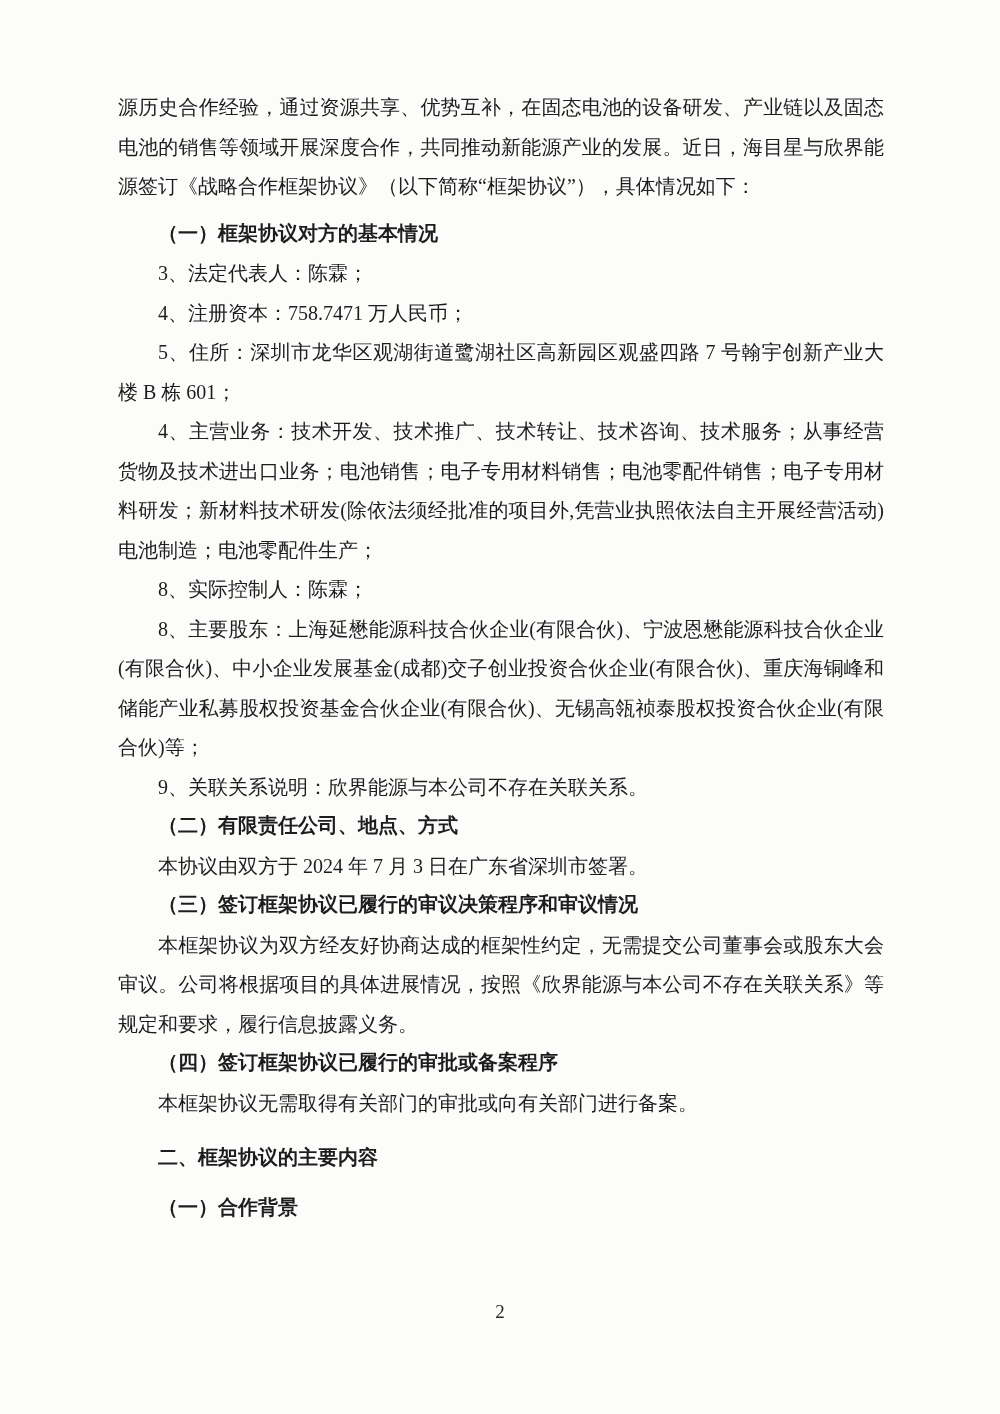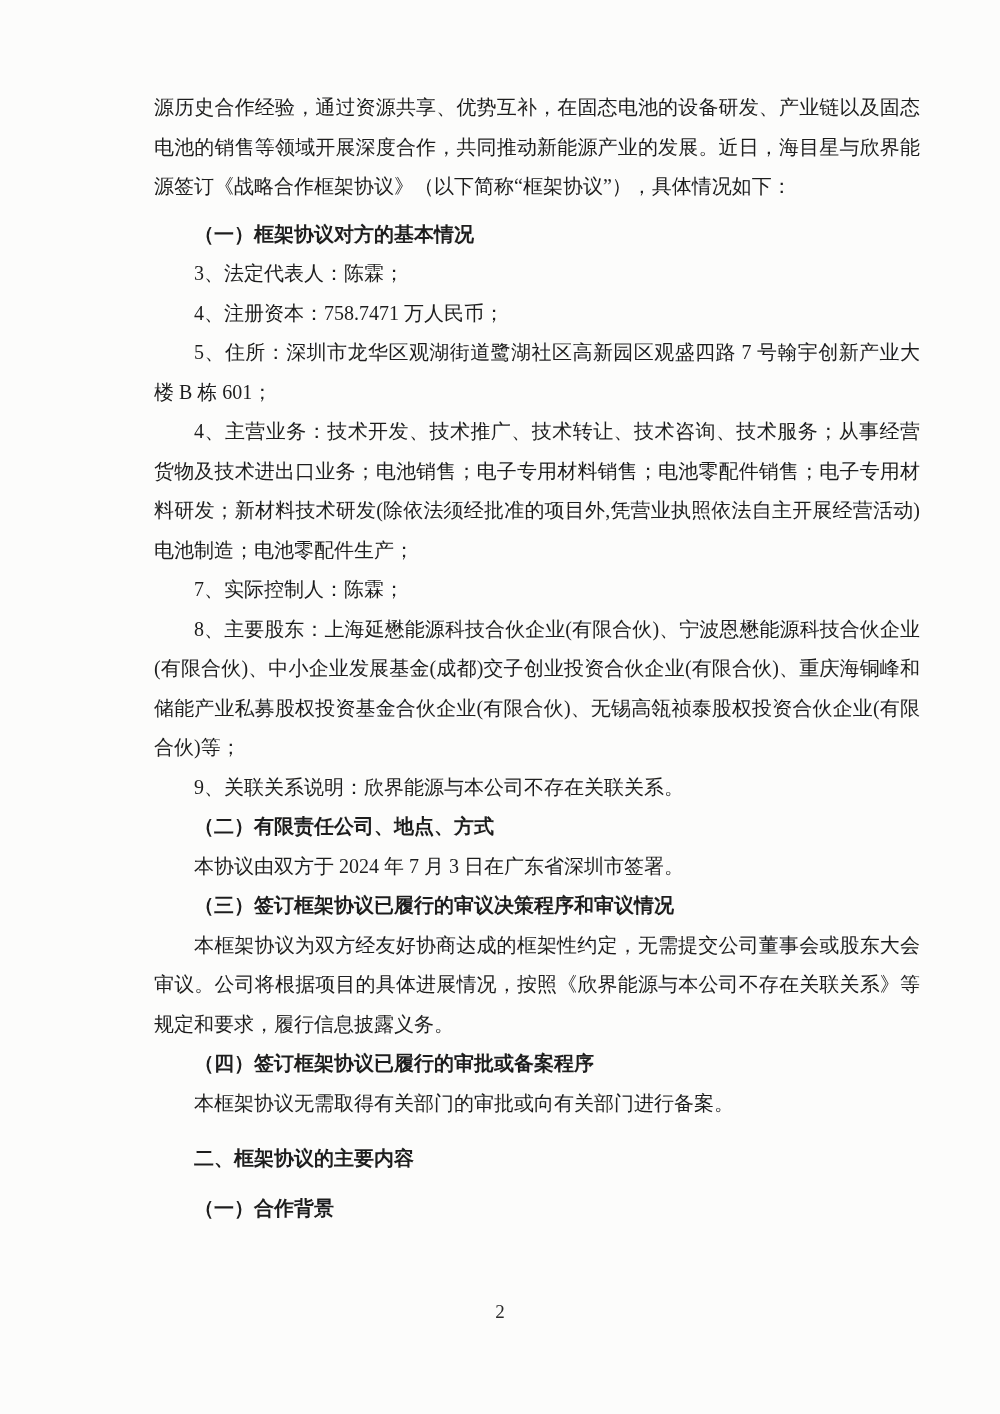--- a/index.html
+++ b/index.html
@@ -22,32 +22,31 @@
   }
   .content {
     position: absolute;
     left: 118px;
     top: 88px;
     width: 766px;
     font-size: 20px;
     line-height: 39.5px;
     text-align: justify;
     text-justify: inter-character;
-    margin-left: 36px;
   }
   .content p {
     margin: 0;
     text-indent: 2em;
   }
   .content p.cont {
     text-indent: 0;
   }
   .content p.heading {
     font-weight: bold;
-    font-family: Liberation Sans, sans-serif;
+    font-family: Liberation Mono, monospace;
   }
   .gap-sm { margin-top: 8px !important; }
   .gap-md { margin-top: 10px !important; }
   .gap-lg { margin-top: 16px !important; }
   .footer {
     position: absolute;
     top: 1301px;
     left: 0;
     width: 100%;
     text-align: center;
@@ -59,21 +58,21 @@
 <body>
 
 <div class="page">
   <div class="content">
     <p class="cont">源历史合作经验，通过资源共享、优势互补，在固态电池的设备研发、产业链以及固态电池的销售等领域开展深度合作，共同推动新能源产业的发展。近日，海目星与欣界能源签订《战略合作框架协议》（以下简称“框架协议”），具体情况如下：</p>
     <p class="heading gap-sm">（一）框架协议对方的基本情况</p>
     <p>3、法定代表人：陈霖；</p>
     <p>4、注册资本：758.7471 万人民币；</p>
     <p>5、住所：深圳市龙华区观湖街道鹭湖社区高新园区观盛四路 7 号翰宇创新产业大楼 B 栋 601；</p>
     <p>4、主营业务：技术开发、技术推广、技术转让、技术咨询、技术服务；从事经营货物及技术进出口业务；电池销售；电子专用材料销售；电池零配件销售；电子专用材料研发；新材料技术研发(除依法须经批准的项目外,凭营业执照依法自主开展经营活动)电池制造；电池零配件生产；</p>
-    <p>7、实际控制人：陈霖；</p>
+    <p>8、实际控制人：陈霖；</p>
     <p>8、主要股东：上海延懋能源科技合伙企业(有限合伙)、宁波恩懋能源科技合伙企业(有限合伙)、中小企业发展基金(成都)交子创业投资合伙企业(有限合伙)、重庆海铜峰和储能产业私募股权投资基金合伙企业(有限合伙)、无锡高瓴祯泰股权投资合伙企业(有限合伙)等；</p>
     <p>9、关联关系说明：欣界能源与本公司不存在关联关系。</p>
     <p class="heading">（二）有限责任公司、地点、方式</p>
     <p>本协议由双方于 2024 年 7 月 3 日在广东省深圳市签署。</p>
     <p class="heading">（三）签订框架协议已履行的审议决策程序和审议情况</p>
     <p>本框架协议为双方经友好协商达成的框架性约定，无需提交公司董事会或股东大会审议。公司将根据项目的具体进展情况，按照《欣界能源与本公司不存在关联关系》等规定和要求，履行信息披露义务。</p>
     <p class="heading">（四）签订框架协议已履行的审批或备案程序</p>
     <p>本框架协议无需取得有关部门的审批或向有关部门进行备案。</p>
     <p class="heading gap-lg">二、框架协议的主要内容</p>
     <p class="heading gap-md">（一）合作背景</p>

